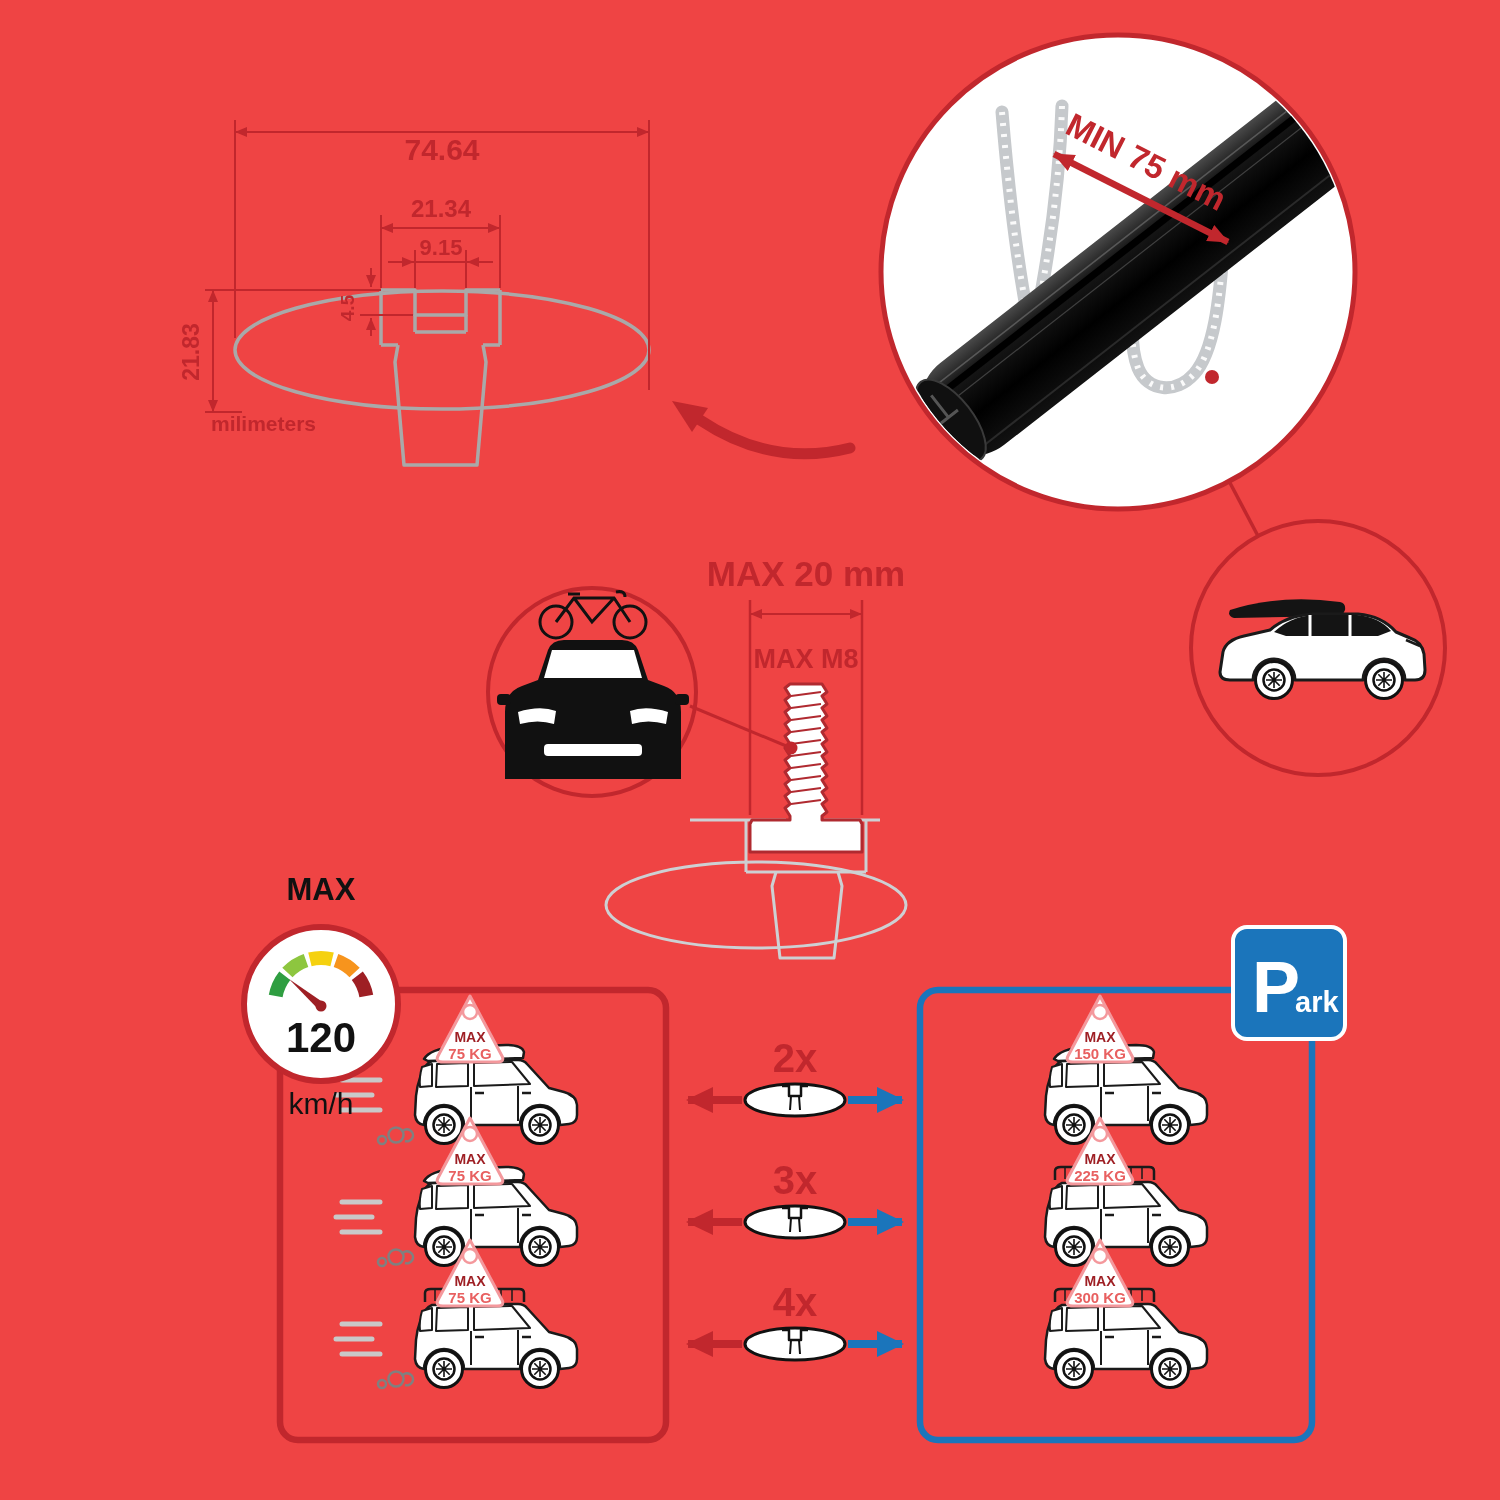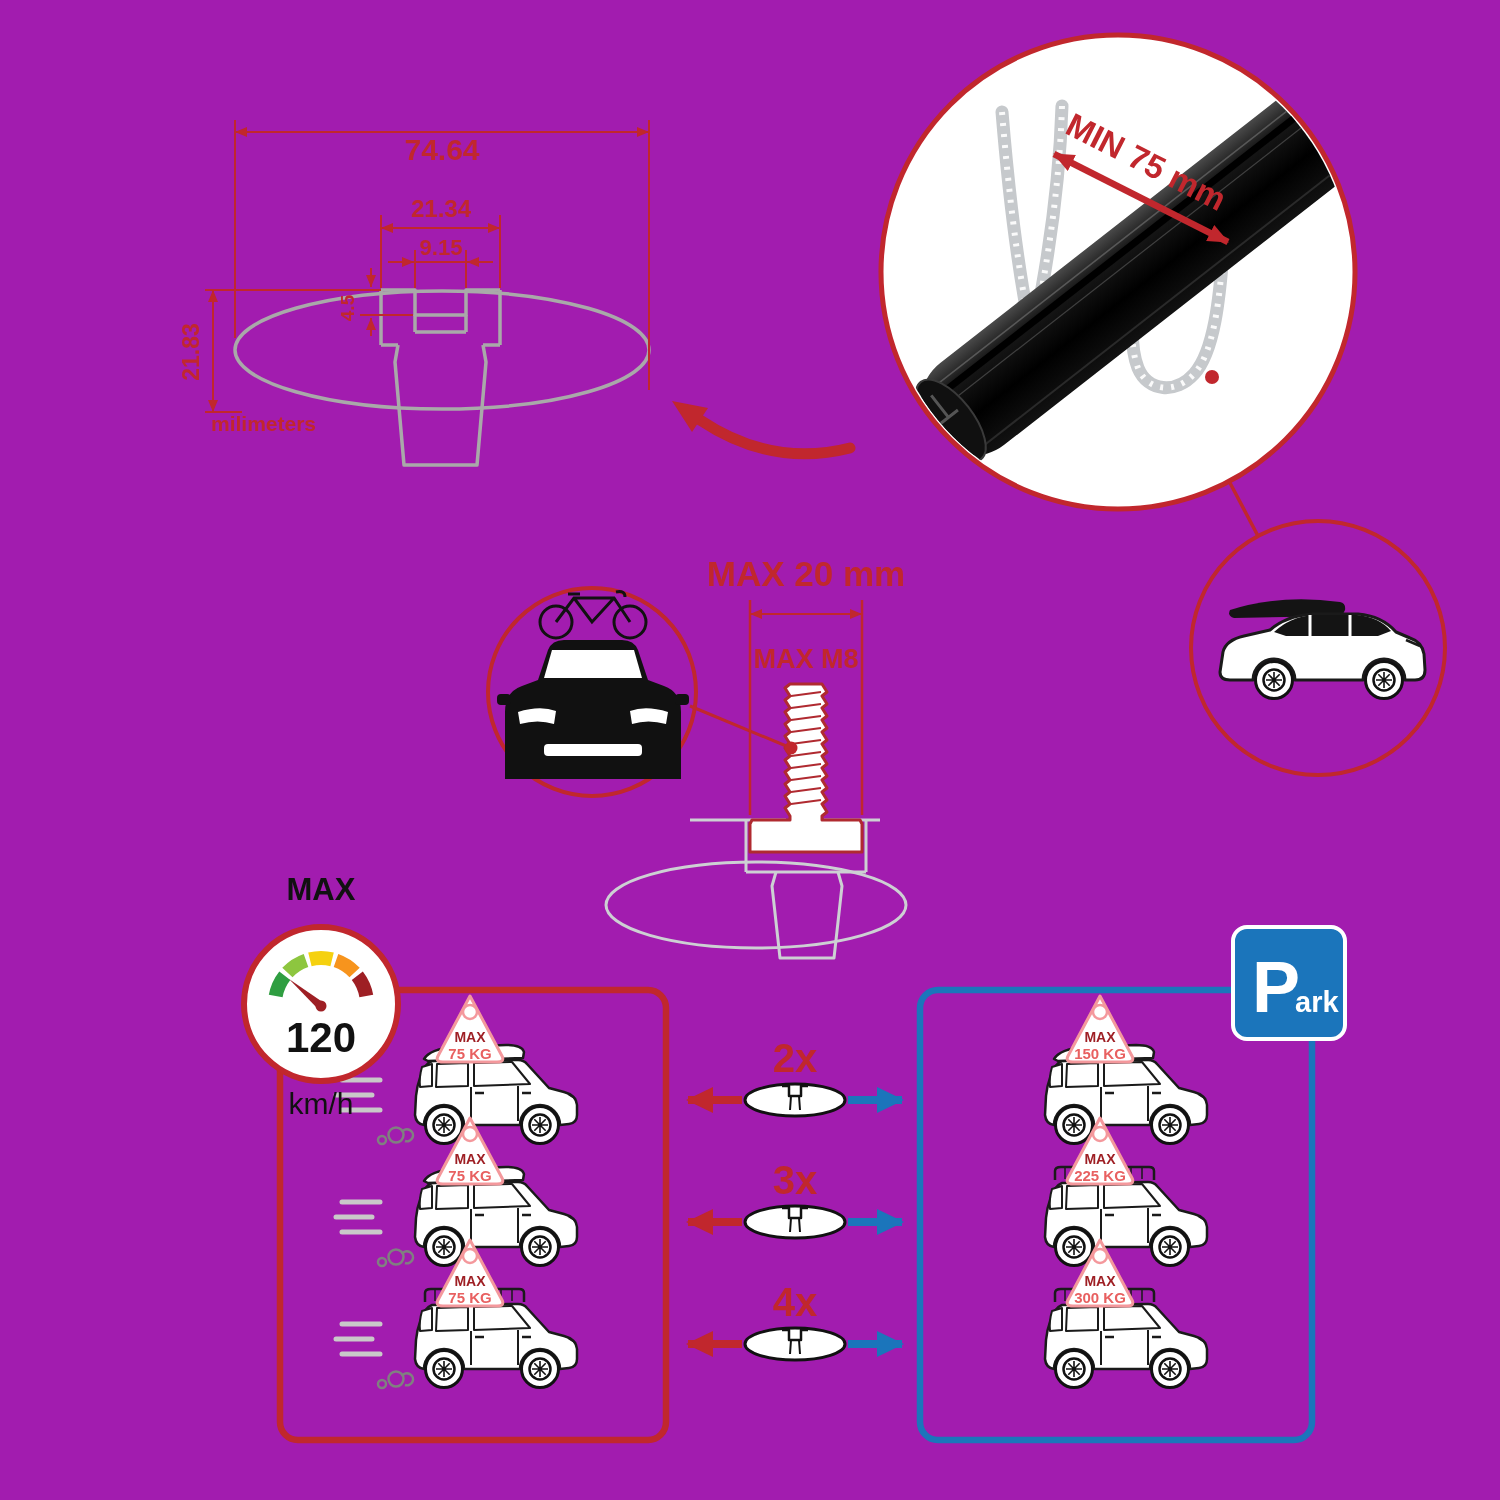--- a/index.html
+++ b/index.html
@@ -1,16 +1,16 @@
 <!DOCTYPE html>
 <html><head>
 <meta charset="utf-8">
 <style>
   html,body{margin:0;padding:0;background:#fff;}
-  #stage{width:1500px;height:1500px;position:relative;background:#a21caf;}
+  #stage{width:1500px;height:1500px;position:relative;background:#ef4444;}
   svg text{font-family:"Liberation Sans", sans-serif;}
   .dimline{stroke:#c1272d;stroke-width:2;fill:none;}
   .dimline-thin{stroke:#c1272d;stroke-width:2.5;fill:none;}
   .dim-text{fill:#c1272d;font-weight:bold;}
   .gray{stroke:#a9a9a9;stroke-width:3.5;fill:none;stroke-linejoin:round;}
   .ghost{stroke:#cdd0d3;stroke-width:3;fill:none;stroke-linejoin:round;}
   .boltline{stroke:#b02a30;stroke-width:3;fill:#ffffff;stroke-linejoin:round;}
   .boltthread{stroke:#b02a30;stroke-width:2;fill:none;}
   .redcircle{fill:none;stroke:#c1272d;}
   .blacktext{fill:#111111;font-weight:bold;}

